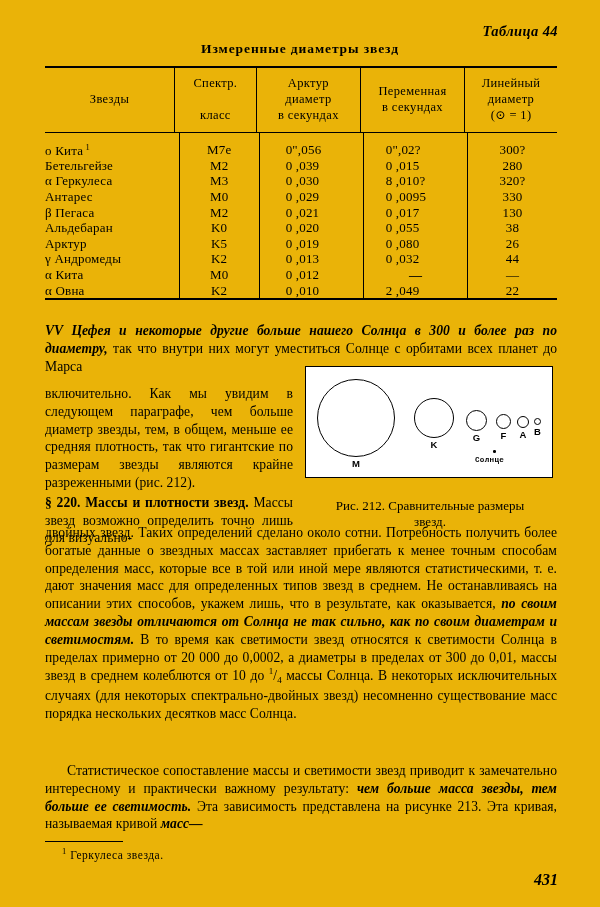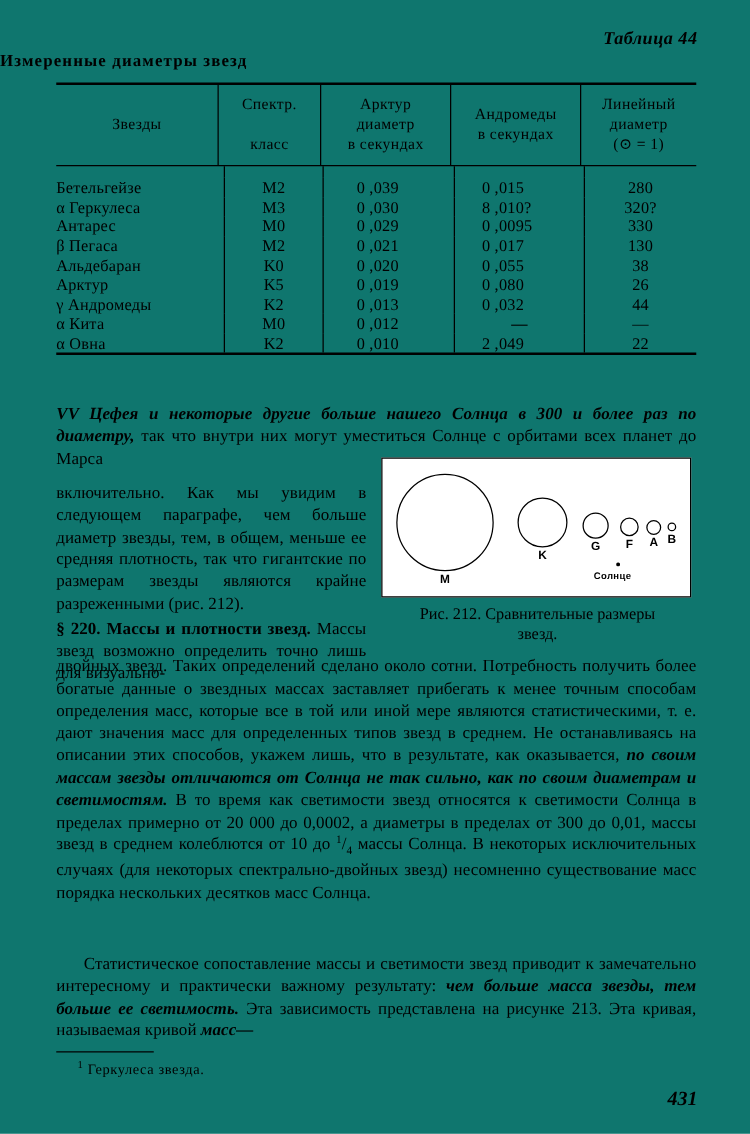--- a/index.html
+++ b/index.html
@@ -13,40 +13,40 @@
     position: relative;
     font-family: "Liberation Serif", "DejaVu Serif", serif;
     color: #000;
     overflow: hidden;
   }
   .page {
     position: absolute;
     left: 0; top: 0;
     width: 600px;
     height: 907px;
-    background: #0f766e;
+    background: #eab308;
   }
 
   
   .table-number {
     position: absolute;
     right: 42px;
     top: 23px;
     font-style: italic;
     font-weight: bold;
     font-size: 14.5px;
     letter-spacing: .4px;
   }
 
   
   .table-title {
     position: absolute;
     left: 0; right: 0;
     top: 41px;
-    text-align: left;
+    text-align: center;
     font-weight: bold;
     font-size: 13.5px;
     letter-spacing: .9px;
   }
 
   
   .tbl-wrap {
     position: absolute;
     left: 45px;
     top: 66px;
@@ -153,27 +153,27 @@
     text-align: center;
   }
   .sun-dot {
     position: absolute;
     width: 2.6px; height: 2.6px;
     background: #000;
     border-radius: 50%;
   }
   .sun-lab {
     position: absolute;
-    font-family: Liberation Sans, sans-serif;
+    font-family: Liberation Mono, monospace;
     font-size: 7.6px;
     font-weight: bold;
     letter-spacing: .3px;
   }
   .fig-caption {
-    margin-top: 5px;
+    margin-top: 20px;
     text-align: center;
     font-size: 13px;
     line-height: 1.24;
   }
 
   
   .footnote-rule {
     position: absolute;
     left: 45px;
     top: 841px;
@@ -225,21 +225,21 @@
             <span>Спектр.</span><br>
             <span style="display:inline-block;height:4px"></span><br>
             <span>класс</span>
           </th>
           <th class="colsep">
             <span>Арктур</span><br>
             <span>диаметр</span><br>
             <span>в секундах</span>
           </th>
           <th class="colsep">
-            <span>Андромеды</span><br>
+            <span>Переменная</span><br>
             <span>в секундах</span>
           </th>
           <th class="colsep">
             <span>Линейный</span><br>
             <span>диаметр</span><br>
             <span>(⊙ = 1)</span>
           </th>
         </tr>
       </thead>
     </table>
@@ -252,20 +252,27 @@
           <col class="c-par">
           <col class="c-lin">
       </colgroup>
       <tbody id="stars-body">
           <tr class="spacer">
             <td></td>
             <td class="colsep"></td>
             <td class="colsep"></td>
             <td class="colsep"></td>
             <td class="colsep"></td>
+          </tr>
+          <tr>
+            <td class="name">ο Кита<sup class="fn"> 1</sup></td>
+            <td class="spec colsep">M7e</td>
+            <td class="num colsep"><span class="numinner">0",056</span></td>
+            <td class="num colsep"><span class="numinner wide">0",02?</span></td>
+            <td class="num colsep">300?</td>
           </tr>
           <tr>
             <td class="name">Бетельгейзе</td>
             <td class="spec colsep">M2</td>
             <td class="num colsep"><span class="numinner">0 ,039</span></td>
             <td class="num colsep"><span class="numinner wide">0 ,015</span></td>
             <td class="num colsep">280</td>
           </tr>
           <tr>
             <td class="name">α Геркулеса</td>

